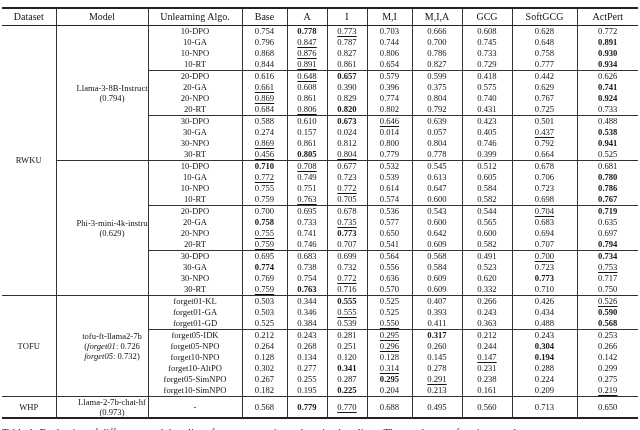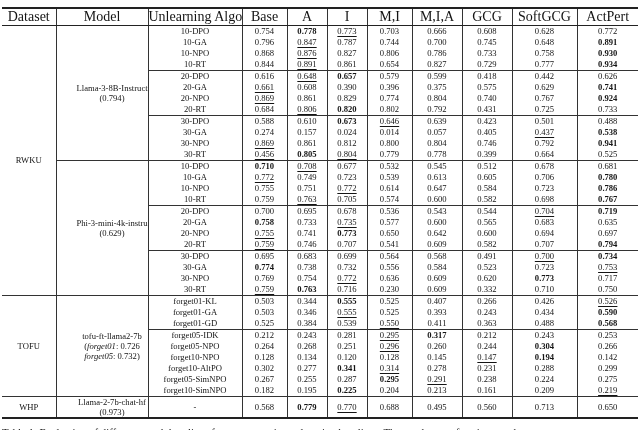--- a/index.html
+++ b/index.html
@@ -2,21 +2,21 @@
 <html><head>
 <meta charset="utf-8">
 <style>
   html,body{margin:0;padding:0;background:#fff;}
   body{width:640px;height:430px;overflow:hidden;color:#141414;
        font-family:"Liberation Serif", serif;}
   .page{padding-top:7px;}
   table.results{border-collapse:collapse;table-layout:fixed;width:636px;margin-left:2px;}
   th,td{font-size:8.6px;line-height:10.5px;text-align:center;vertical-align:middle;
         padding:0;font-weight:normal;white-space:nowrap;overflow:hidden;}
-  thead th{border-top:2px solid #222;border-bottom:1px solid #222;height:16px;font-size:14px;}
+  thead th{border-top:2px solid #222;border-bottom:1px solid #222;height:16px;font-size:10px;}
   tbody{border-bottom:2.5px solid #222;}
   tbody td{height:11px;}
   .bl{border-left:1px solid #333;}
   tr.rule>td{border-top:1px solid #333;}
   .bold{font-weight:bold;}
   .ul{text-decoration:underline;text-underline-offset:1.5px;}
   .c-model div{line-height:10px;margin-left:20px;}
   .it{font-style:italic;}
   .caption{font-size:10.8px;line-height:13px;margin:7px 3px 0 2px;color:#141414;}
 </style>
@@ -314,21 +314,21 @@
           <td class="c-num bl">0.609</td>
           <td class="c-num bl">0.620</td>
           <td class="c-num bl bold">0.773</td>
           <td class="c-num bl">0.717</td>
         </tr>
         <tr>
           <td class="c-algo bl">30-RT</td>
           <td class="c-num bl ul">0.759</td>
           <td class="c-num bl bold">0.763</td>
           <td class="c-num bl">0.716</td>
-          <td class="c-num bl">0.230</td>
+          <td class="c-num bl">0.570</td>
           <td class="c-num bl">0.609</td>
           <td class="c-num bl">0.332</td>
           <td class="c-num bl">0.710</td>
           <td class="c-num bl">0.750</td>
         </tr>
         <tr class="rule">
           <td class="c-dataset" rowspan="9">TOFU</td>
           <td class="c-model bl" rowspan="9">
             <div><span>tofu-ft-llama2-7b</span></div>
             <div><span>(</span><span class="it">forget01</span><span>: 0.726</span></div>

